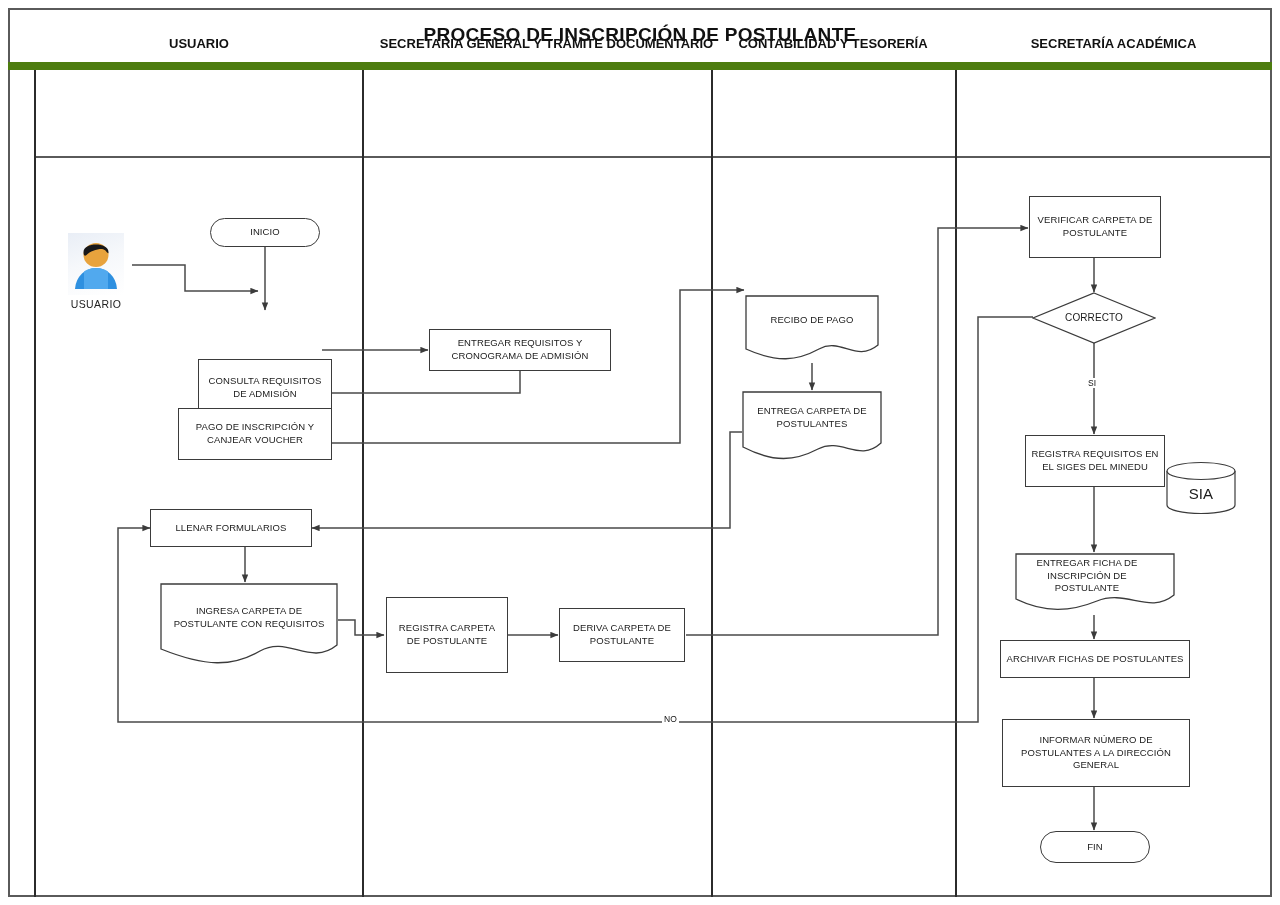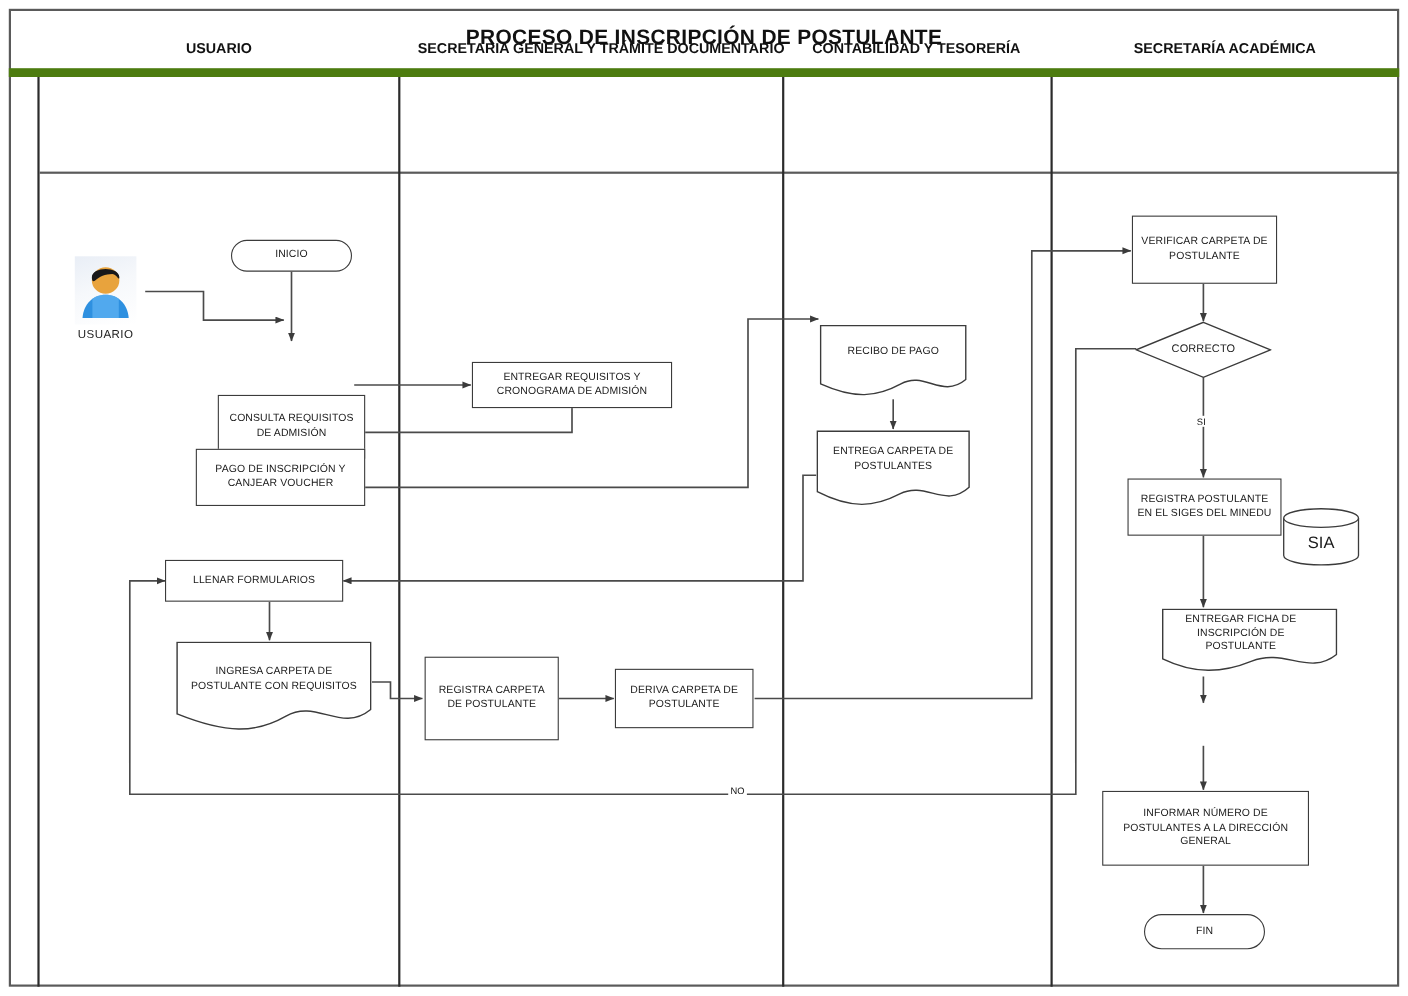--- a/index.html
+++ b/index.html
@@ -177,37 +177,38 @@
 
   <div class="node proc" style="left:1029px;top:196px;width:132px;height:62px;">VERIFICAR CARPETA DE POSTULANTE</div>
 
   <div class="node dec" style="left:1032px;top:292px;width:124px;height:52px;">
     <svg style="position:absolute;left:0;top:0;" width="124" height="52" viewBox="0 0 124 52">
       <polygon points="62,1 123,26 62,51 1,26" fill="#ffffff" stroke="#3b3b3b" stroke-width="1.3"></polygon>
     </svg>
     <span class="dtxt">CORRECTO</span>
   </div>
 
-  <div class="node proc" style="left:1025px;top:435px;width:140px;height:52px;">REGISTRA POSTULANTE EN EL SIGES DEL MINEDU</div>
+  <div class="node proc" style="left:1025px;top:435px;width:140px;height:52px;">REGISTRA REQUISITOS EN EL SIGES DEL MINEDU</div>
 
   <div class="node dbase" style="left:1165px;top:461px;width:72px;height:54px;">
     <svg style="position:absolute;left:0;top:0;" width="72" height="54" viewBox="0 0 72 54">
       <path d="M2,10 L2,44 C2,49 18,52.5 36,52.5 C54,52.5 70,49 70,44 L70,10" fill="#ffffff" stroke="#3b3b3b" stroke-width="1.2"></path>
       <ellipse cx="36" cy="10" rx="34" ry="8.5" fill="#ffffff" stroke="#3b3b3b" stroke-width="1.2"></ellipse>
     </svg>
     <span class="dbtxt" style="padding-top:12px;">SIA</span>
   </div>
 
-  <div class="node doc" style="left:1056px;top:553px;width:144px;height:62px;">
+  <div class="node doc" style="left:1015px;top:553px;width:144px;height:62px;">
     <div class="docwrap">
       <svg width="160" height="62" viewBox="0 0 160 62" preserveAspectRatio="none">
         <path d="M1,1 L159,1 L159,42 C134,62 112,36 82,48 C55,59 30,60 1,46 Z" fill="#ffffff" stroke="#3b3b3b" stroke-width="1.3"></path>
       </svg>
     </div>
     <div class="txt" style="padding-bottom:16px;">ENTREGAR FICHA DE INSCRIPCIÓN DE POSTULANTE</div>
   </div>
 
+  <div class="node proc" style="left:1000px;top:640px;width:190px;height:38px;">ARCHIVAR FICHAS DE POSTULANTES</div>
 
   <div class="node proc" style="left:1002px;top:719px;width:188px;height:68px;">INFORMAR NÚMERO DE POSTULANTES A LA DIRECCIÓN GENERAL</div>
 
   <div class="node term" style="left:1040px;top:831px;width:110px;height:32px;">FIN</div>
 
 </div>
 
 </body></html>

